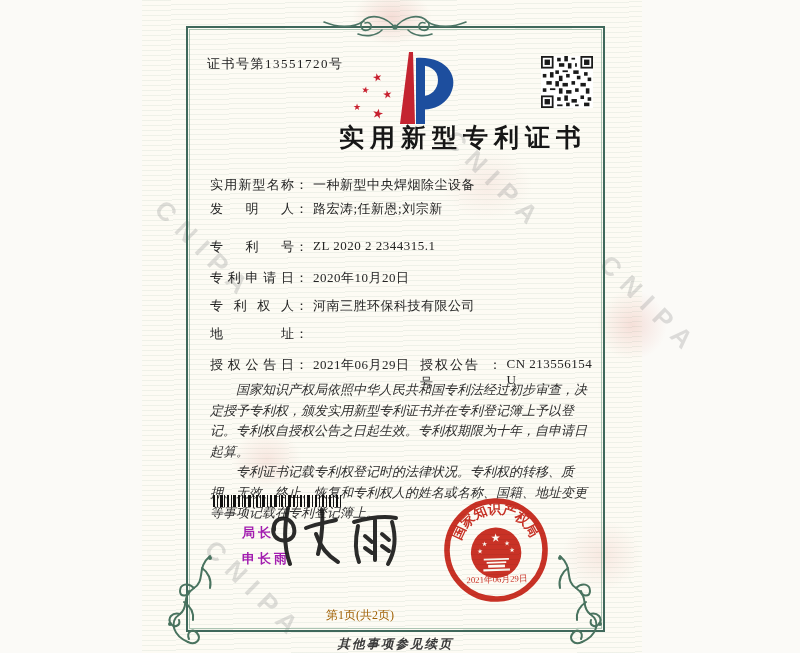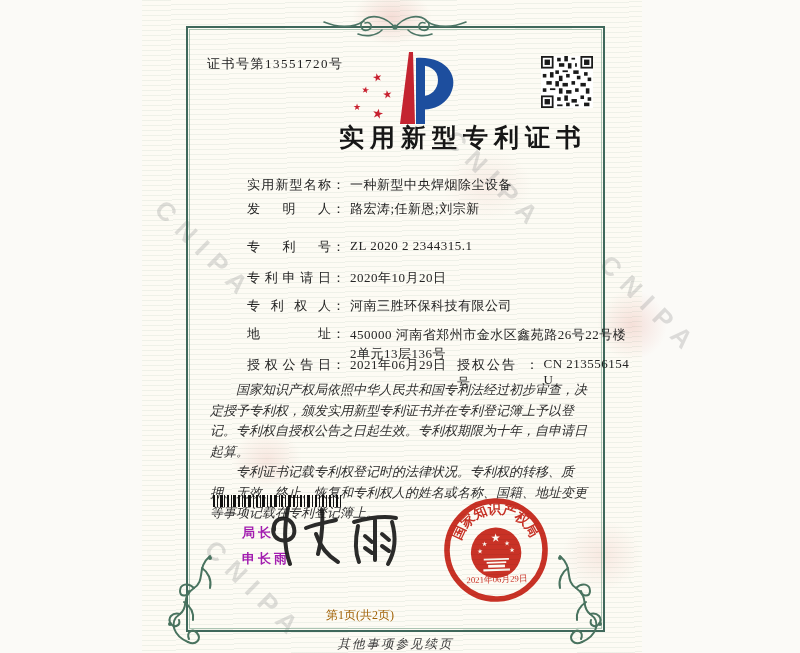--- a/index.html
+++ b/index.html
@@ -14,39 +14,39 @@
   .frame::before{content:"";position:absolute;inset:1px;border:1px solid rgba(130,168,146,0.65);}
   .wm{position:absolute;transform:rotate(45deg);color:rgba(150,150,150,0.30);
       font-family:"Liberation Sans",sans-serif;font-size:26px;letter-spacing:10px;font-weight:700;
       pointer-events:none;white-space:nowrap;}
   .cert-no{position:absolute;left:207px;top:55px;font-size:13px;letter-spacing:1.5px;color:#222;}
   .qr{position:absolute;left:541px;top:56px;width:52px;height:52px;}
   .logo{position:absolute;left:350px;top:50px;width:114px;height:80px;}
   .title{position:absolute;left:186px;top:121px;width:401px;text-align:right;
          font-size:25px;font-weight:700;letter-spacing:6px;color:#161616;}
   .row{position:absolute;left:210px;width:386px;display:flex;align-items:flex-start;
-       font-size:13px;color:#242424;margin-left:37px;}
+       font-size:13px;color:#242424;}
   .lbl{flex:none;display:inline-block;width:84px;text-align:justify;text-align-last:justify;}
   .colon{flex:none;margin:0 5px 0 1px;}
   .colon::before{content:"\FF1A";}
   .val{letter-spacing:0.5px;}
   .val.addr{width:292px;line-height:19px;}
   .pair2{position:absolute;left:210px;top:0;display:flex;}
   .paras{position:absolute;left:210px;top:380px;width:378px;font-size:13px;font-style:italic;
          line-height:20.5px;color:#2e2e2e;}
   .paras p{margin:0;text-indent:2em;}
   .barcode{position:absolute;left:213px;top:495px;width:131px;height:12px;}
   .signer{position:absolute;left:214px;font-family:"Liberation Sans","DejaVu Sans",sans-serif;
           font-size:13px;font-weight:700;letter-spacing:3px;color:#a21caf;margin-left:28px;}
   .signature{position:absolute;left:258px;top:498px;width:160px;height:84px;}
   .seal{position:absolute;left:440px;top:494px;width:112px;height:112px;transform:rotate(-2deg);
         mix-blend-mode:multiply;opacity:0.95;}
   .page-ind{position:absolute;left:290px;top:607px;width:140px;text-align:center;font-size:12px;color:#a16207;}
   .footer-note{position:absolute;left:186px;top:636px;width:419px;text-align:center;
-         font-size:12.5px;font-style:italic;color:#3a3a3a;letter-spacing:2px;}
+         font-size:12.5px;font-style:italic;color:#3a3a3a;letter-spacing:2px;font-weight:bold;}
   .ornament{position:absolute;left:320px;top:10px;width:150px;height:32px;}
   .flourish{position:absolute;width:58px;height:94px;}
   .fl-bl{left:158px;top:554px;}
   .fl-br{left:554px;top:554px;transform:scaleX(-1);}
 </style>
 </head>
 <body>
 
 <div class="canvas">
   <div class="paper">
@@ -188,21 +188,20 @@
       <span class="val">2020年10月20日</span>
   </div>
   <div class="row" style="top:297px">
     <span class="lbl">专利权人</span>
       <span class="colon"></span>
       <span class="val">河南三胜环保科技有限公司</span>
   </div>
   <div class="row" style="top:325px">
     <span class="lbl">地址</span>
       <span class="colon"></span>
-      <span class="val addr">450000 河南省郑州市金水区鑫苑路26号22号楼2单元13层136号</span>
   </div>
   <div class="row" style="top:356px">
     <span class="lbl">授权公告日</span>
       <span class="colon"></span>
       <span class="val">2021年06月29日</span>
     <span class="pair2" style="left:210px">
       <span style="letter-spacing:2px;">授权公告号</span>
         <span class="colon"></span>
         <span class="val">CN 213556154 U</span>
     </span>

